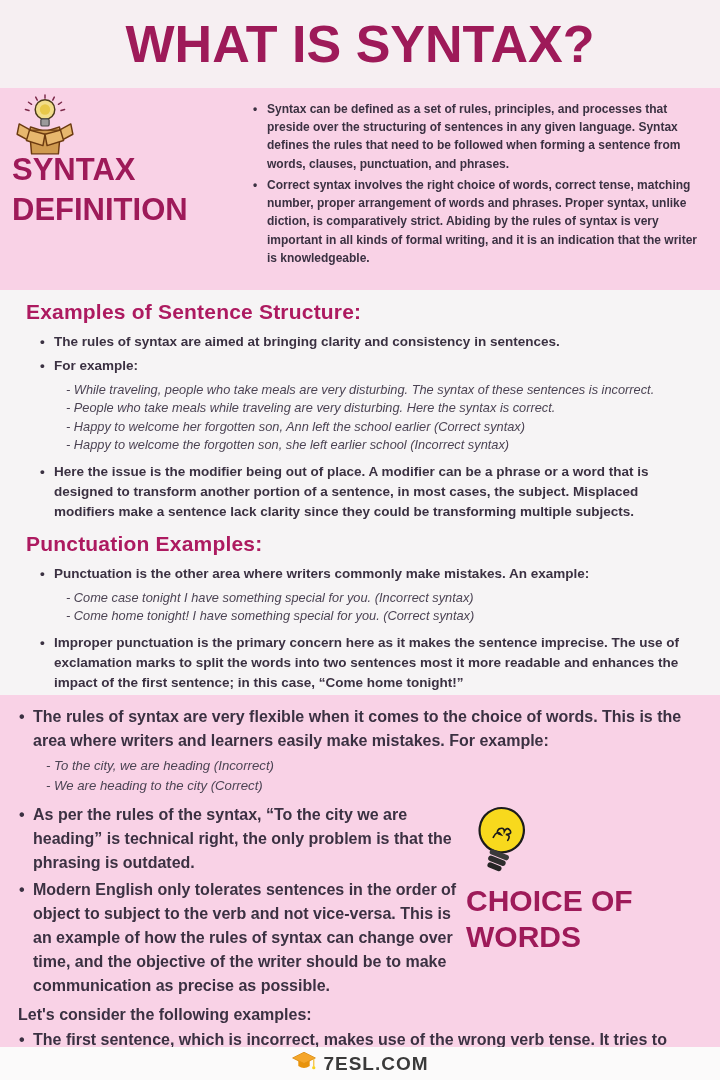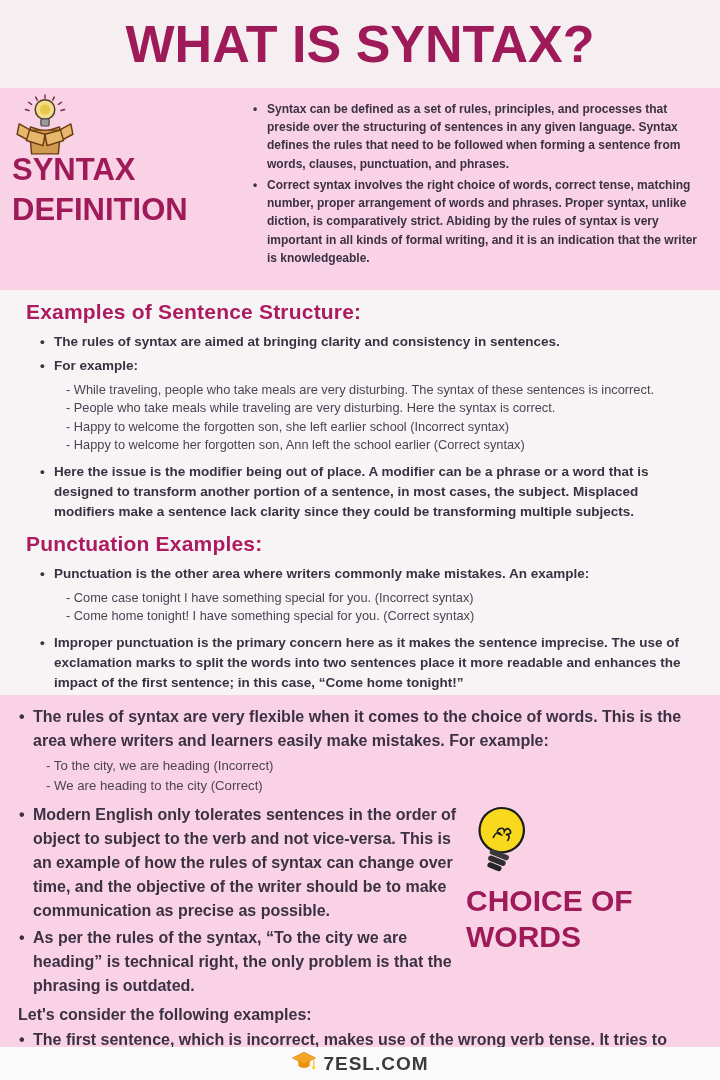--- a/index.html
+++ b/index.html
@@ -58,21 +58,21 @@
     padding: 10px 24px 0 26px;
   }
   .sec-heading {
     font-size: 21px; font-weight: bold; color: #ad1a60;
     margin: 0 0 8px 0; letter-spacing: 0.2px;
   }
   .sec-heading.second { margin-top: 10px; }
   .white-sec .bli { font-size: 13.5px; line-height: 1.5; margin-left: 13px; margin-bottom: 4px; }
   .ex-block { margin: 3px 0 7px 0; padding-left: 40px; }
   .ex-line {
-    font-weight: normal; color: #4c4454;
+    font-style: italic; font-weight: normal; color: #4c4454;
     font-size: 12.8px; line-height: 1.45;
   }
 
   
   .pink-sec {
     height: 352px;
     background: #f9d2e6;
     padding: 10px 20px 0 18px;
   }
   .pink-sec .bli { font-size: 16px; line-height: 1.5; margin-bottom: 3px; }
@@ -161,45 +161,45 @@
   </div>
 </section>
 
 <section class="white-sec">
   <h2 class="sec-heading">Examples of Sentence Structure:</h2>
   <div class="bli">The rules of syntax are aimed at bringing clarity and consistency in sentences.</div>
   <div class="bli">For example:</div>
   <div class="ex-block">
     <div class="ex-line">- While traveling, people who take meals are very disturbing. The syntax of these sentences is incorrect.</div>
     <div class="ex-line">- People who take meals while traveling are very disturbing. Here the syntax is correct.</div>
+    <div class="ex-line">- Happy to welcome her forgotten son, Ann left the school earlier (Correct syntax)</div>
     <div class="ex-line">- Happy to welcome the forgotten son, she left earlier school (Incorrect syntax)</div>
-    <div class="ex-line">- Happy to welcome her forgotten son, Ann left the school earlier (Correct syntax)</div>
   </div>
   <div class="bli">Here the issue is the modifier being out of place. A modifier can be a phrase or a word that is designed to transform another portion of a sentence, in most cases, the subject. Misplaced modifiers make a sentence lack clarity since they could be transforming multiple subjects.</div>
 
   <h2 class="sec-heading second">Punctuation Examples:</h2>
   <div class="bli">Punctuation is the other area where writers commonly make mistakes. An example:</div>
   <div class="ex-block">
     <div class="ex-line">- Come case tonight I have something special for you. (Incorrect syntax)</div>
     <div class="ex-line">- Come home tonight! I have something special for you. (Correct syntax)</div>
   </div>
-  <div class="bli">Improper punctuation is the primary concern here as it makes the sentence imprecise. The use of exclamation marks to split the words into two sentences place it more readable and enhances the impact of the first sentence; in this case, “Come home tonight!”</div>
+  <div class="bli">Improper punctuation is the primary concern here as it makes the sentence imprecise. The use of exclamation marks to split the words into two sentences most it more readable and enhances the impact of the first sentence; in this case, “Come home tonight!”</div>
 </section>
 
 <section class="pink-sec">
   <div class="bli">The rules of syntax are very flexible when it comes to the choice of words. This is the area where writers and learners easily make mistakes. For example:</div>
   <div class="ex-block">
     <div class="ex-line">- To the city, we are heading (Incorrect)</div>
     <div class="ex-line">- We are heading to the city (Correct)</div>
   </div>
 
   <div class="wrap-row">
     <div class="wrap-left">
+      <div class="bli">As per the rules of the syntax, “To the city we are heading” is technical right, the only problem is that the phrasing is outdated.</div>
       <div class="bli">Modern English only tolerates sentences in the order of object to subject to the verb and not vice-versa. This is an example of how the rules of syntax can change over time, and the objective of the writer should be to make communication as precise as possible.</div>
-      <div class="bli">As per the rules of the syntax, “To the city we are heading” is technical right, the only problem is that the phrasing is outdated.</div>
     </div>
     <div class="choice-box">
       <span class="bulb-icon-wrap">
         <svg width="66" height="72" viewBox="0 0 70 78">
           <circle cx="36" cy="27" r="24" fill="#f8d91d" stroke="#1c1c1c" stroke-width="2.4"></circle>
           <path d="M28 36 q3 -9 8 -4 q-7 -1 -3 -6 q5 -3 6 2 q2 -6 6 -2 q3 4 -4 5 q6 0 3 6" fill="none" stroke="#1c1c1c" stroke-width="1.8" stroke-linecap="round"></path>
           <g transform="rotate(14 33 62)">
             <rect x="24" y="50" width="22" height="6" rx="3" fill="#3a3a3a"></rect>
             <rect x="25" y="57" width="20" height="6" rx="3" fill="#2e2e2e"></rect>
             <rect x="27" y="64" width="16" height="6" rx="3" fill="#242424"></rect>

